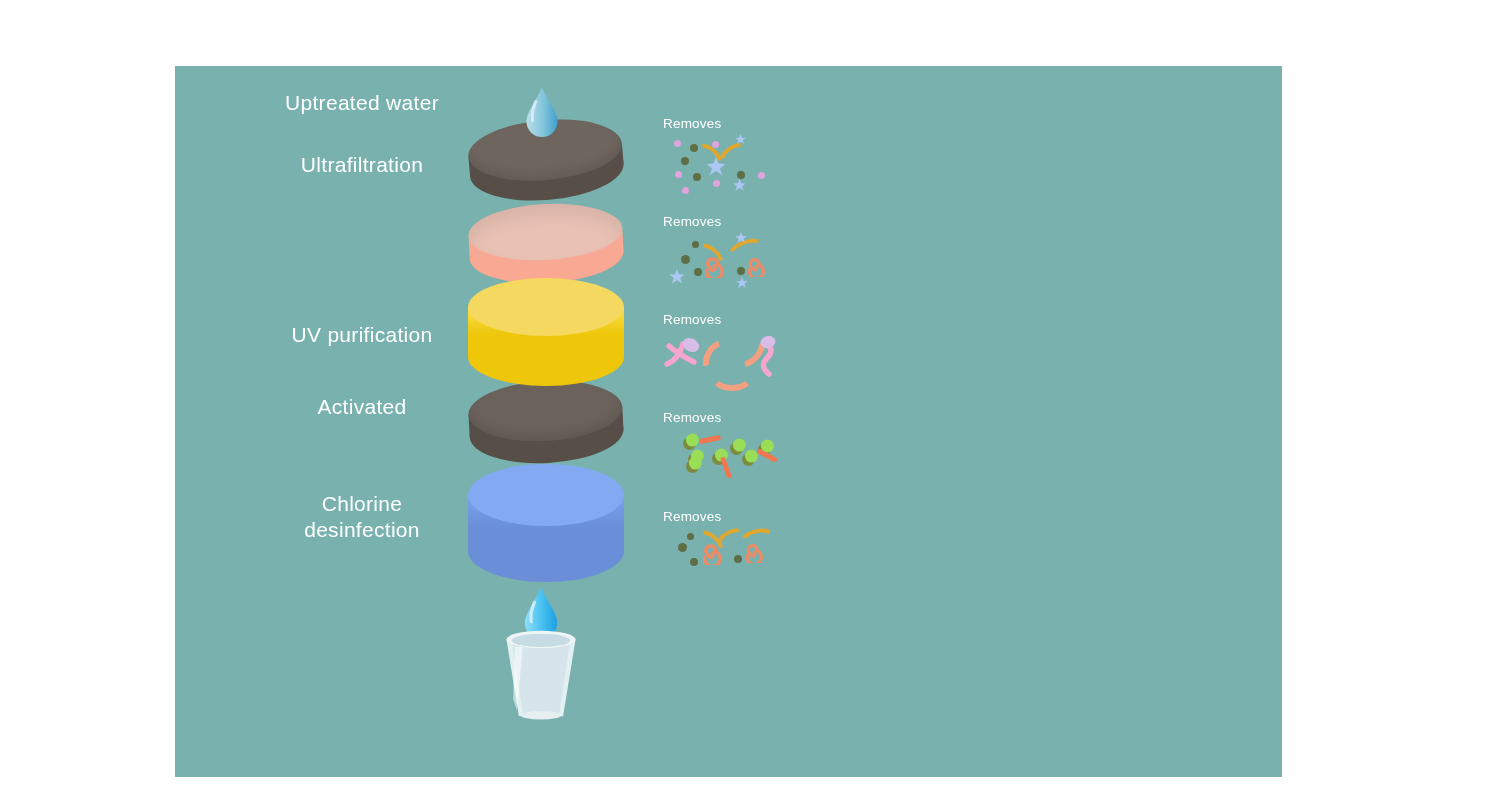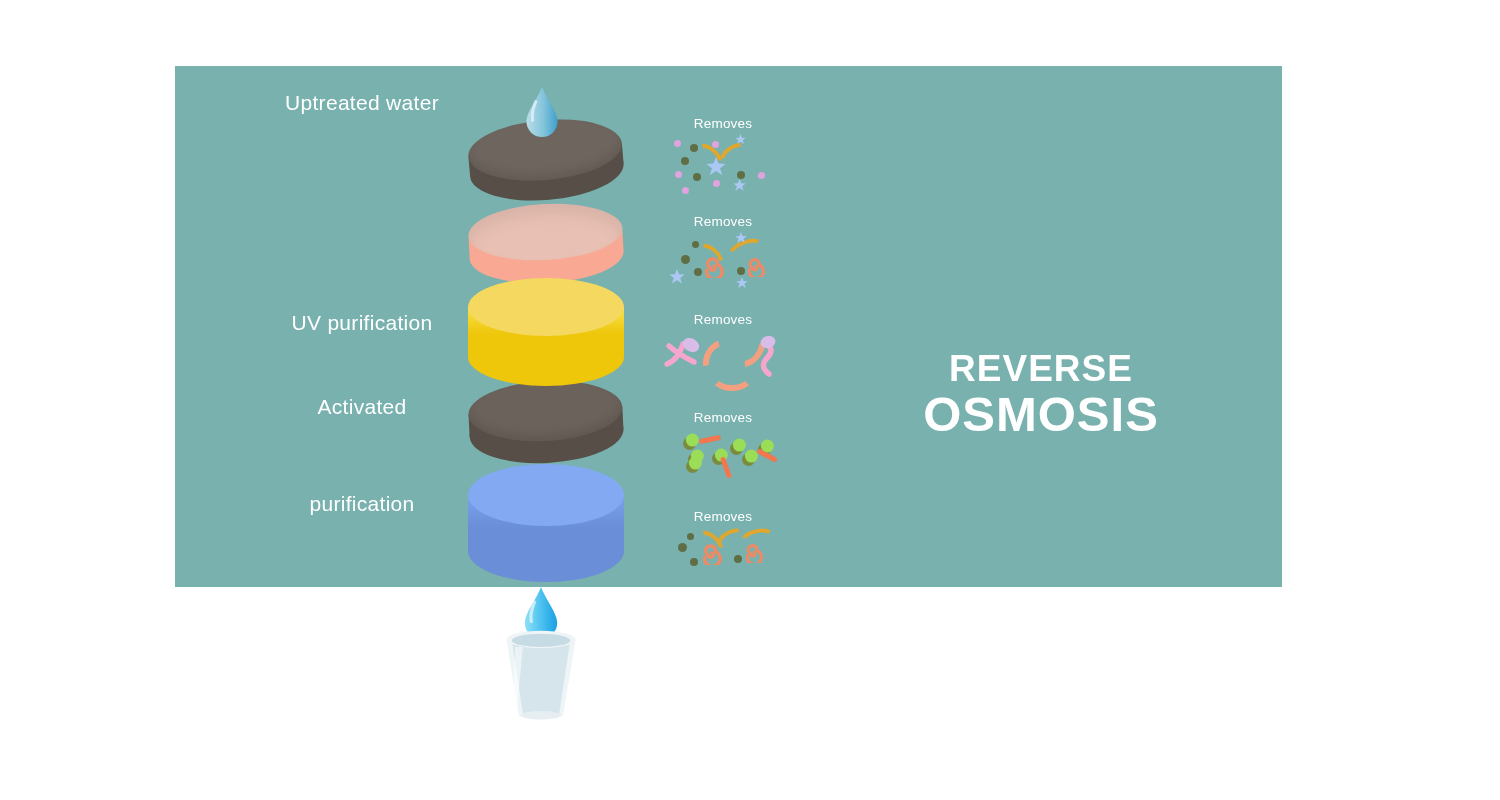--- a/index.html
+++ b/index.html
@@ -1,25 +1,25 @@
 <!DOCTYPE html>
 <html><head>
 <meta charset="utf-8">
 <style>
   html,body{margin:0;padding:0;background:#ffffff;}
   .canvas{position:relative;width:1500px;height:800px;background:#ffffff;overflow:hidden;
           font-family:"Liberation Sans", sans-serif;}
-  .panel{position:absolute;left:175px;top:66px;width:1107px;height:521px;background:#78b1ae;}
+  .panel{position:absolute;left:175px;top:66px;width:1107px;height:711px;background:#78b1ae;}
 
   
   .stage-label{position:absolute;left:20px;width:334px;text-align:center;color:#ffffff;
                font-size:21px;line-height:26px;font-weight:400;letter-spacing:.3px;}
   .pure-label{position:absolute;left:161px;top:588px;width:200px;text-align:center;color:#fff;
               font-size:21px;line-height:26px;}
-  .removes-label{position:absolute;left:488px;width:120px;text-align:center;color:#fff;
+  .removes-label{position:absolute;left:488px;width:120px;text-align:left;color:#fff;
                  font-size:13.5px;line-height:16px;letter-spacing:.2px;}
   .title{position:absolute;left:700px;top:283px;width:332px;text-align:center;color:#ffffff;}
   .title .t1{font-size:37px;line-height:40px;font-weight:bold;letter-spacing:1px;}
   .title .t2{font-size:49px;line-height:50px;font-weight:bold;letter-spacing:1px;}
 
   
   .cyl{position:absolute;}
   .cyl .top,.cyl .mid,.cyl .bot{position:absolute;left:0;width:100%;}
   .cyl .top{border-radius:50%;z-index:3;}
   .cyl .mid{z-index:2;}
@@ -74,26 +74,28 @@
   .spiral{position:absolute;}
   .abs{position:absolute;}
 </style>
 </head>
 <body>
 
 <div class="canvas">
   <div class="panel">
 
     <div class="stage-label" style="top:24px">Uptreated water</div>
-    <div class="stage-label" style="top:244px">UV purification</div>
+    <div class="stage-label" style="top:86px">Ultrafiltration</div>
+    <div class="stage-label" style="top:256px">UV purification</div>
     <div class="stage-label" style="top:328px">
       <div>Activated</div>
     </div>
     <div class="stage-label" style="top:425px">
-      <div>purification</div>
+      <div>Chlorine</div>
+      <div>desinfection</div>
     </div>
 
     <div class="cyl d5">
       <div class="bot"></div>
       <div class="mid"></div>
       <div class="top"></div>
     </div>
     <div class="cyl d4">
       <div class="bot"></div>
       <div class="mid dots-gray"></div>
@@ -243,19 +245,15 @@
             <path fill="none" stroke="#ef8a64" stroke-width="4" stroke-linecap="round" d="M14.5 12 a2.8 2.8 0 1 1 -4.6 2.3 a5.8 5.8 0 1 1 8.4 -4.2 a9.2 9.2 0 1 1 -12.6 6.5"></path>
           </svg>
       </span>
       <span class="spiral" style="left:75px;top:16px">
         <svg width="20" height="20" viewBox="0 0 26 26">
             <path fill="none" stroke="#ef8a64" stroke-width="4" stroke-linecap="round" d="M14.5 12 a2.8 2.8 0 1 1 -4.6 2.3 a5.8 5.8 0 1 1 8.4 -4.2 a9.2 9.2 0 1 1 -12.6 6.5"></path>
           </svg>
       </span>
     </div>
 
-    <div class="title">
-      <div class="t1">REVERSE</div>
-      <div class="t2">OSMOSIS</div>
-    </div>
 
   </div>
 </div>
 
 </body></html>

